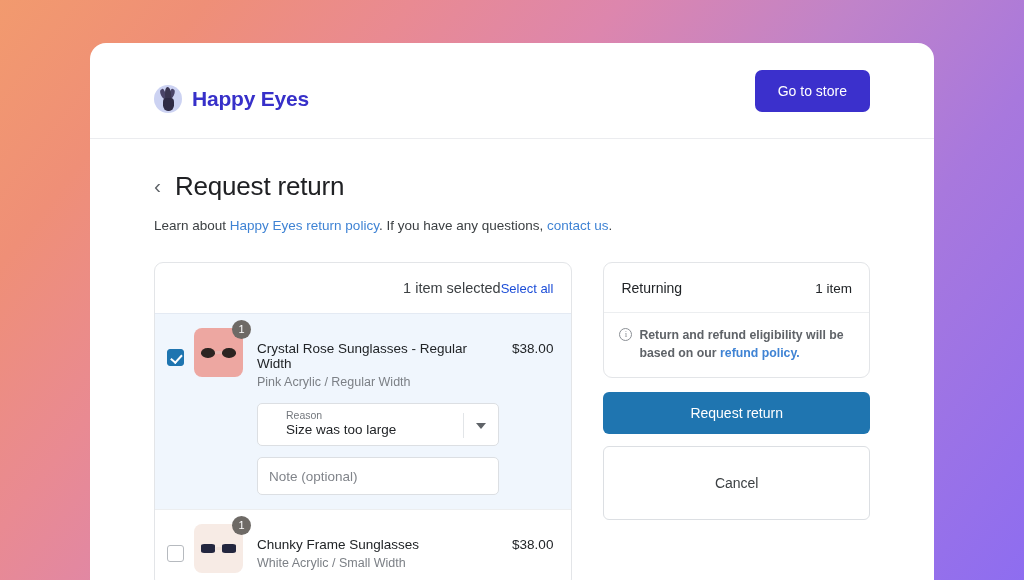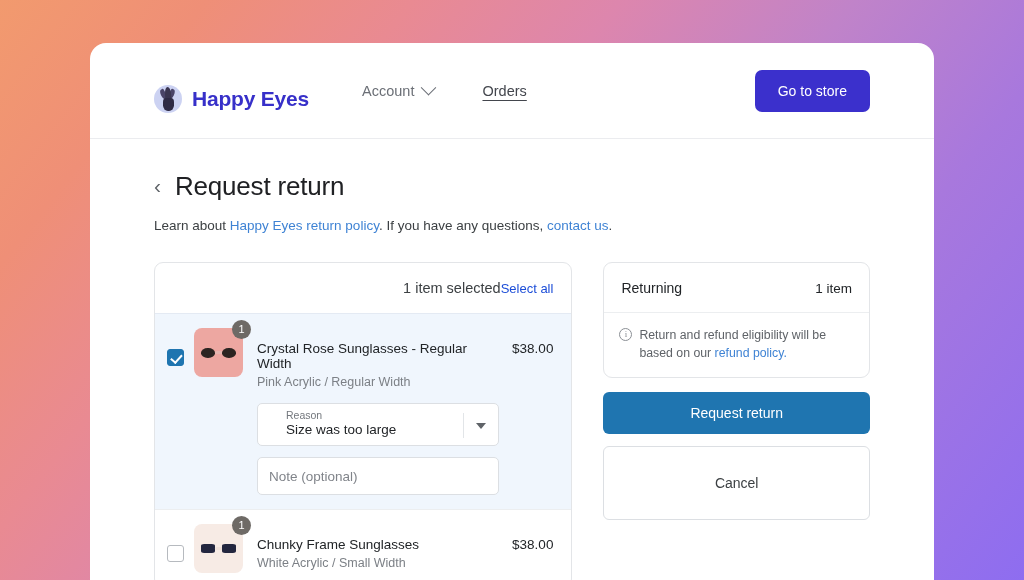--- a/index.html
+++ b/index.html
@@ -235,21 +235,21 @@
   .summary-note {
     display: flex; gap: 7px;
     padding: 13px 16px 15px 15px;
   }
   .info-icon {
     flex: none; width: 13px; height: 13px; margin-top: 2px;
     border: 1.2px solid #8b8f95; border-radius: 50%;
     color: #8b8f95; font-size: 9px; line-height: 11px;
     text-align: center; font-family: "Liberation Serif", serif;
   }
-  .summary-note-text { font-size: 12.3px; color: #5f6368; line-height: 1.48; }
+  .summary-note-text { font-size: 12.3px; color: #5f6368; line-height: 1.48; font-weight: bold; }
   .summary-note-text a { color: #3f83d4; text-decoration: none; cursor: pointer; }
 
   .primary-btn {
     width: 100%; margin-top: 14px;
     background: #1f75b0; color: #fff;
     border: none; border-radius: 6px;
     font-size: 14px; padding: 13px 0;
     cursor: pointer; font-family: inherit;
   }
   .ghost-btn {
@@ -270,27 +270,20 @@
     <div class="brand">
       <span class="brand-avatar">
         <span class="pine-leaf2"></span>
           <span class="pine-leaf3"></span>
         <span class="pine-leaf"></span>
           <span class="pine-body"></span>
       </span>
       <span class="brand-name">Happy Eyes</span>
     </div>
 
-    <div class="nav-links">
-      <div class="nav-account">
-        <span>Account</span>
-        <span class="chev"></span>
-      </div>
-      <div class="nav-orders">Orders</div>
-    </div>
 
     <button class="store-btn">Go to store</button>
   </div>
 
   <div class="content">
 
     <div class="title-row">
       <span class="back-arrow">‹</span>
       <h1 class="page-title">Request return</h1>
     </div>

